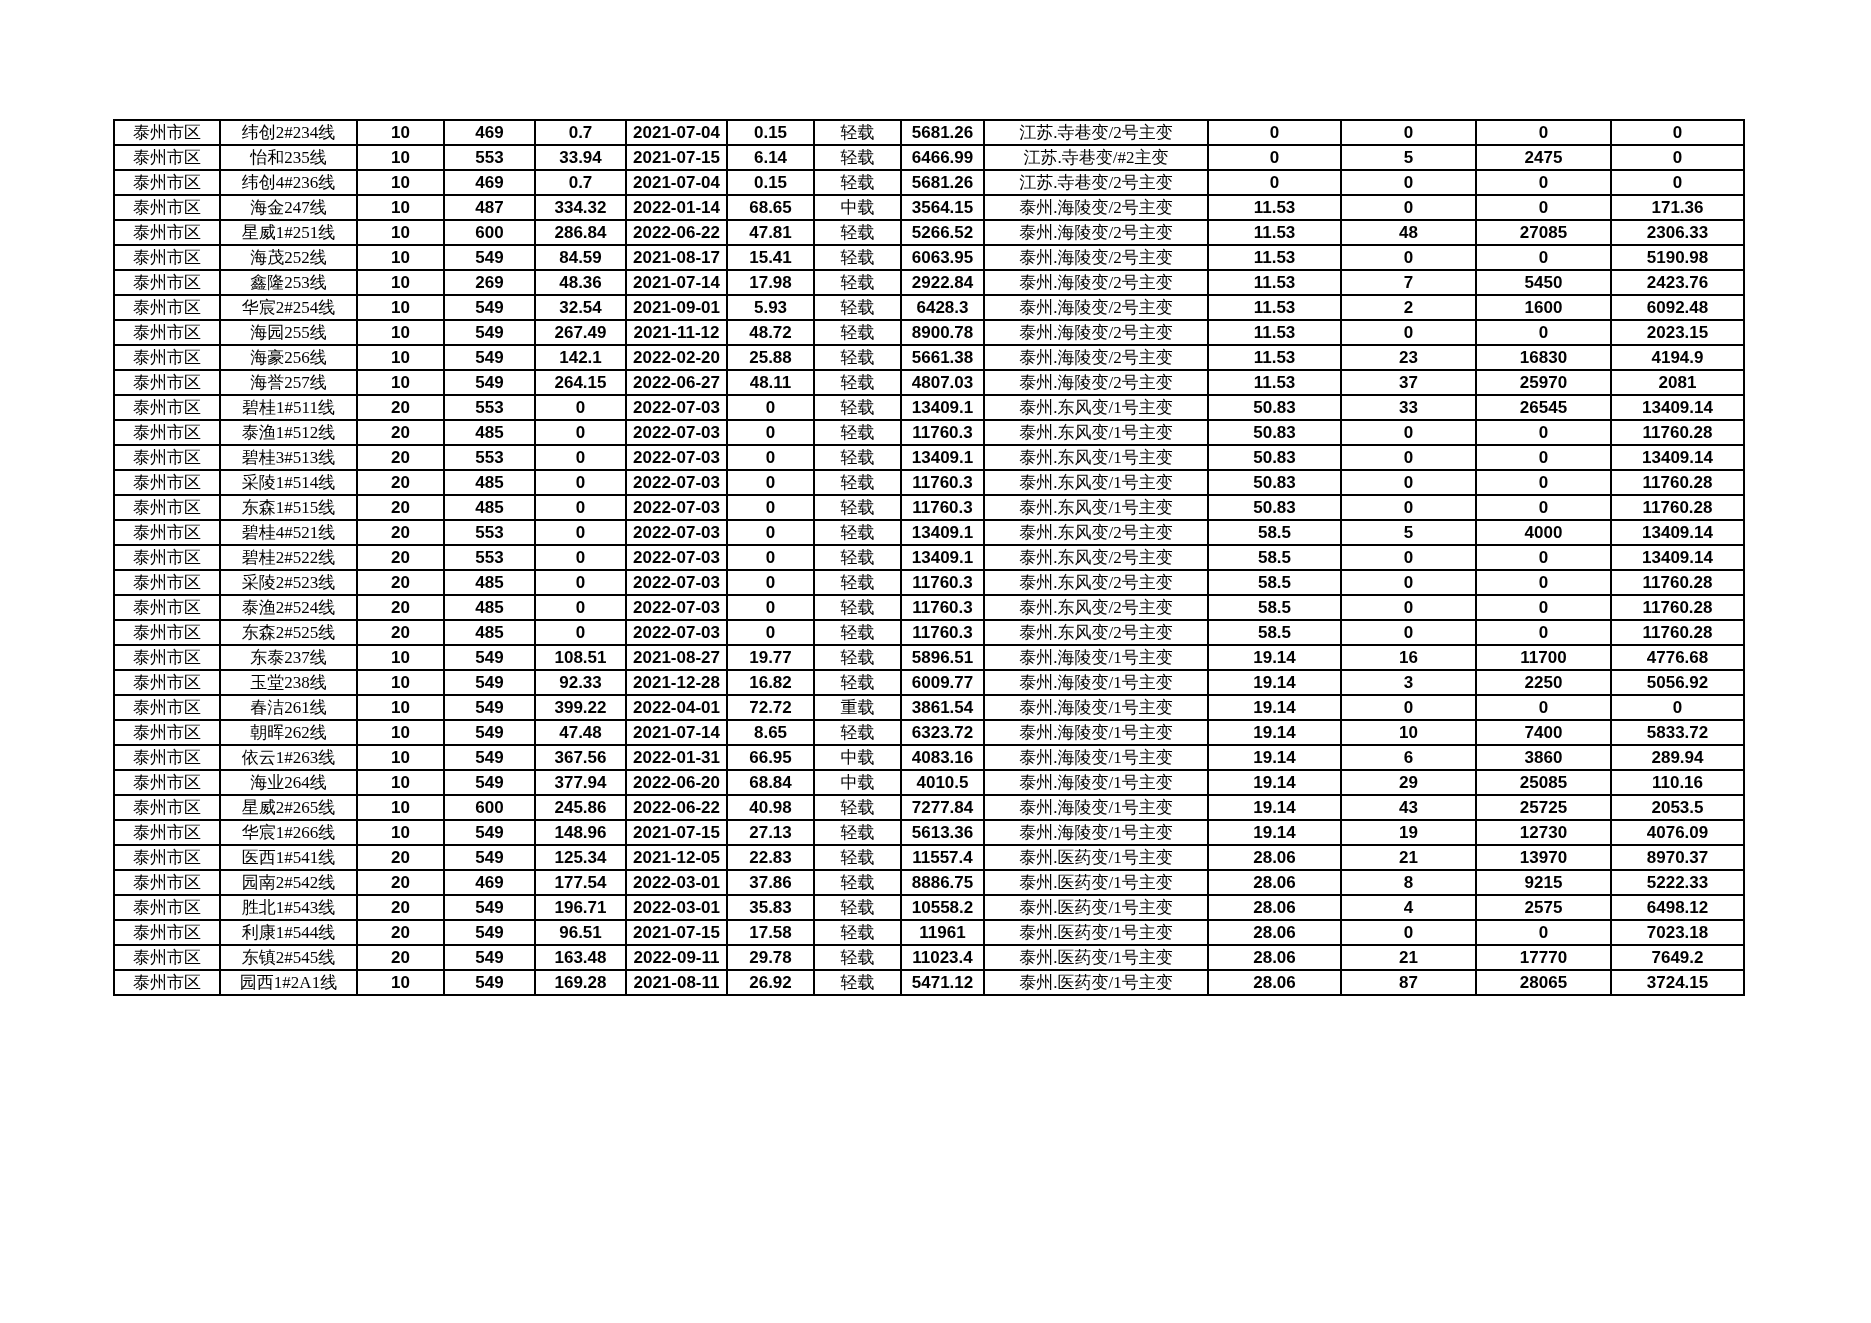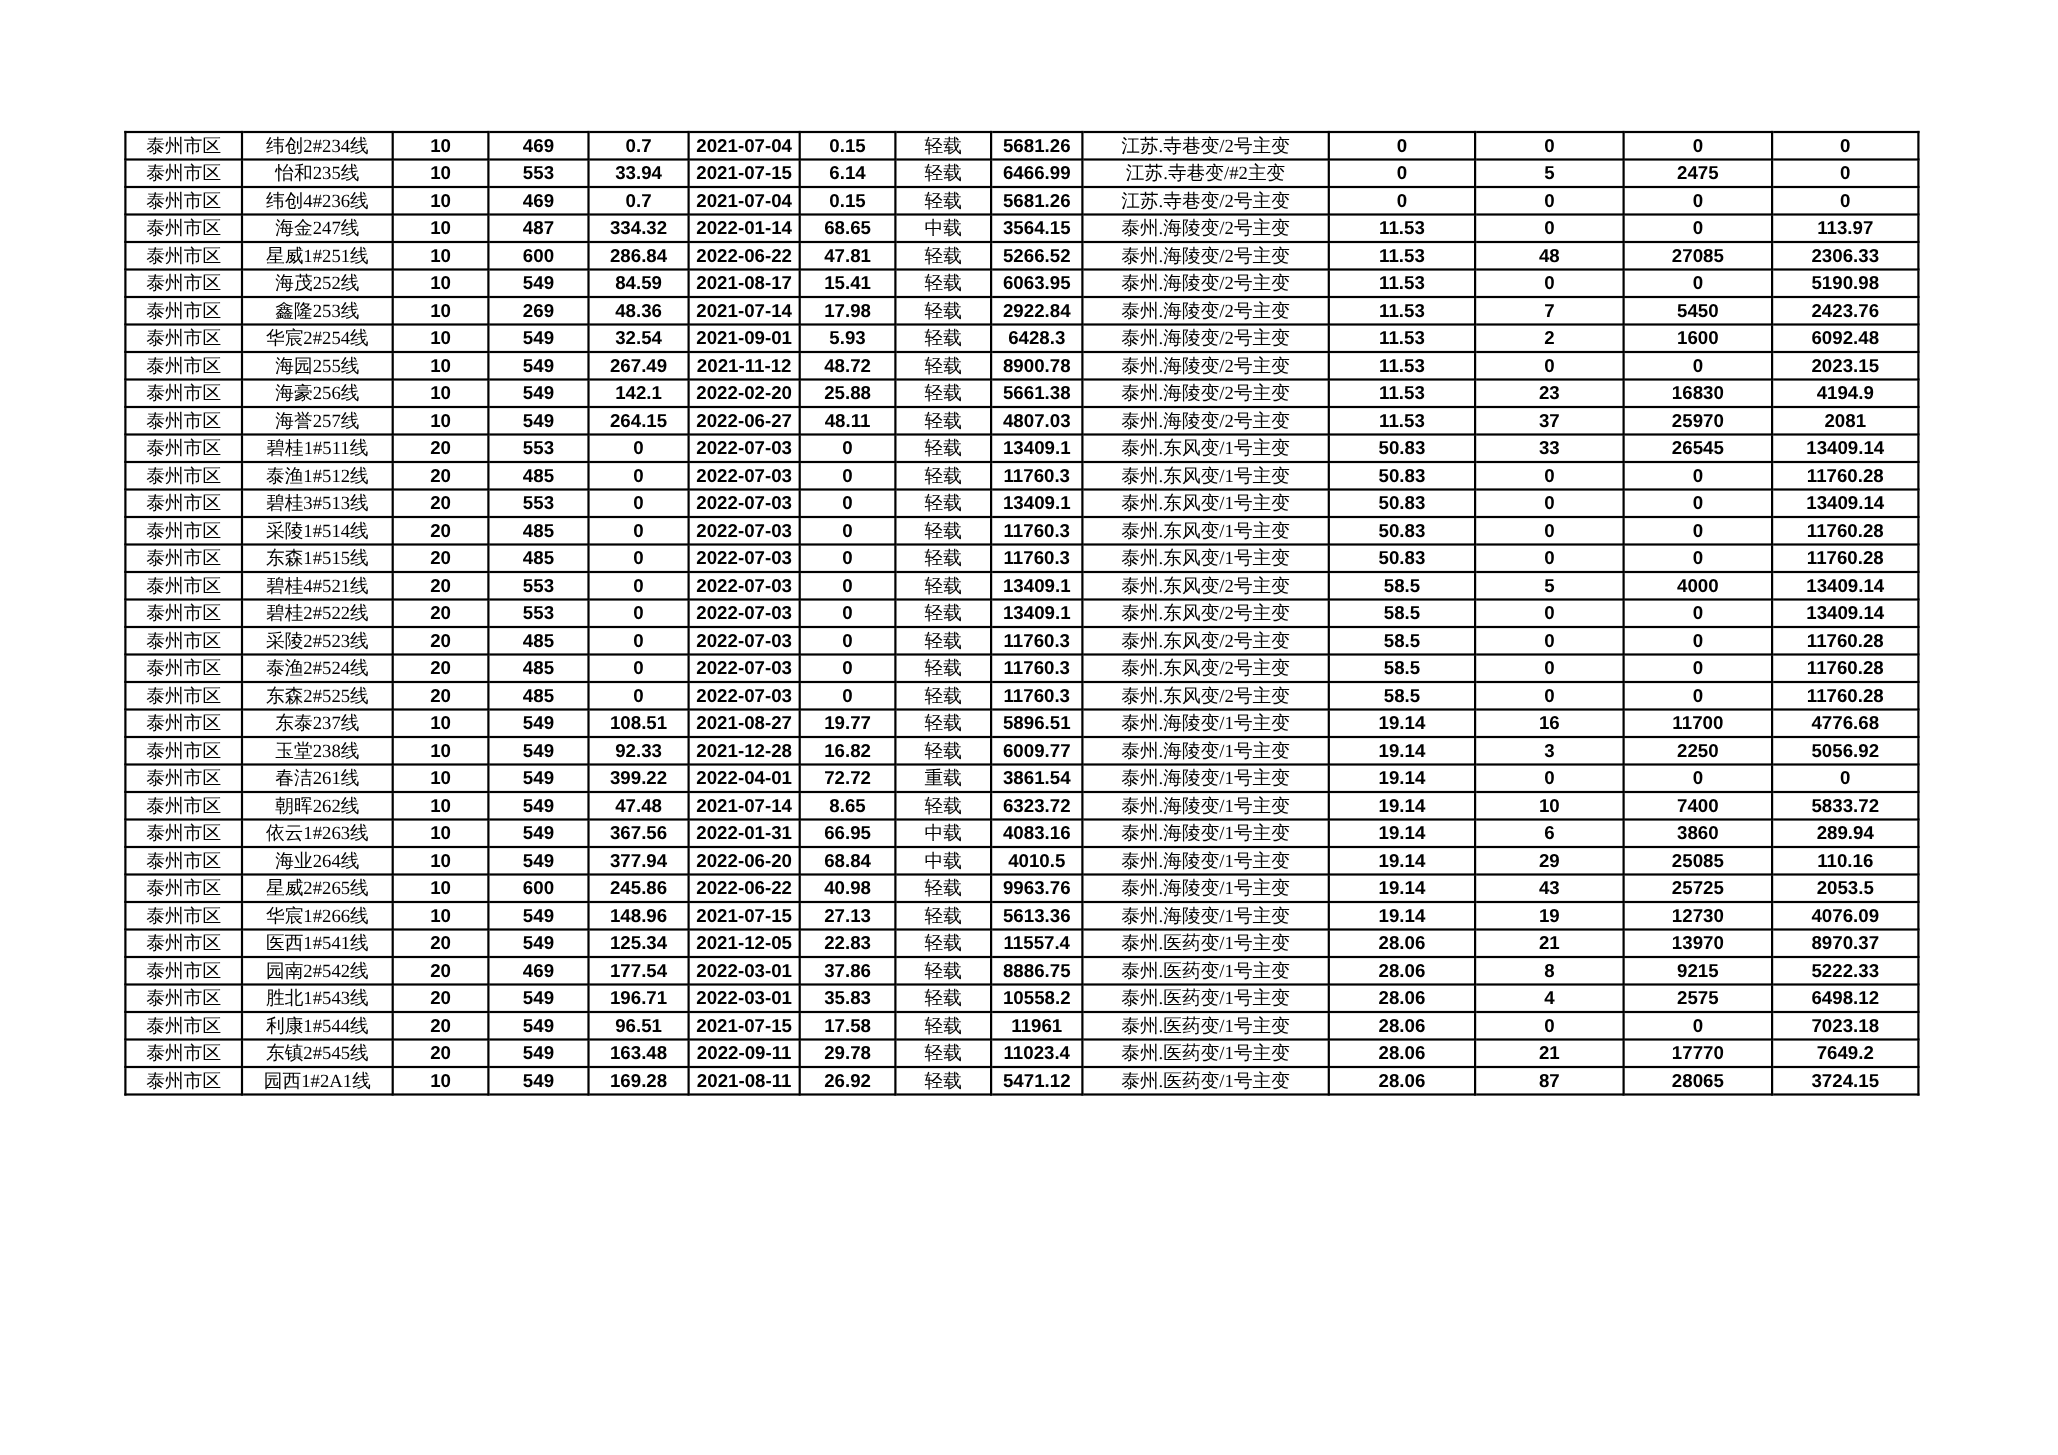--- a/index.html
+++ b/index.html
@@ -118,21 +118,21 @@
           <td class="num">487</td>
           <td class="num">334.32</td>
           <td class="num">2022-01-14</td>
           <td class="num">68.65</td>
           <td class="cn">中载</td>
           <td class="num">3564.15</td>
           <td class="cn">泰州.海陵变/2号主变</td>
           <td class="num">11.53</td>
           <td class="num">0</td>
           <td class="num">0</td>
-          <td class="num">113.97</td>
+          <td class="num">171.36</td>
         </tr>
         <tr>
           <td class="cn">泰州市区</td>
           <td class="cn">星威1#251线</td>
           <td class="num">10</td>
           <td class="num">600</td>
           <td class="num">286.84</td>
           <td class="num">2022-06-22</td>
           <td class="num">47.81</td>
           <td class="cn">轻载</td>
@@ -497,21 +497,21 @@
         </tr>
         <tr>
           <td class="cn">泰州市区</td>
           <td class="cn">星威2#265线</td>
           <td class="num">10</td>
           <td class="num">600</td>
           <td class="num">245.86</td>
           <td class="num">2022-06-22</td>
           <td class="num">40.98</td>
           <td class="cn">轻载</td>
-          <td class="num">9963.76</td>
+          <td class="num">7277.84</td>
           <td class="cn">泰州.海陵变/1号主变</td>
           <td class="num">19.14</td>
           <td class="num">43</td>
           <td class="num">25725</td>
           <td class="num">2053.5</td>
         </tr>
         <tr>
           <td class="cn">泰州市区</td>
           <td class="cn">华宸1#266线</td>
           <td class="num">10</td>

